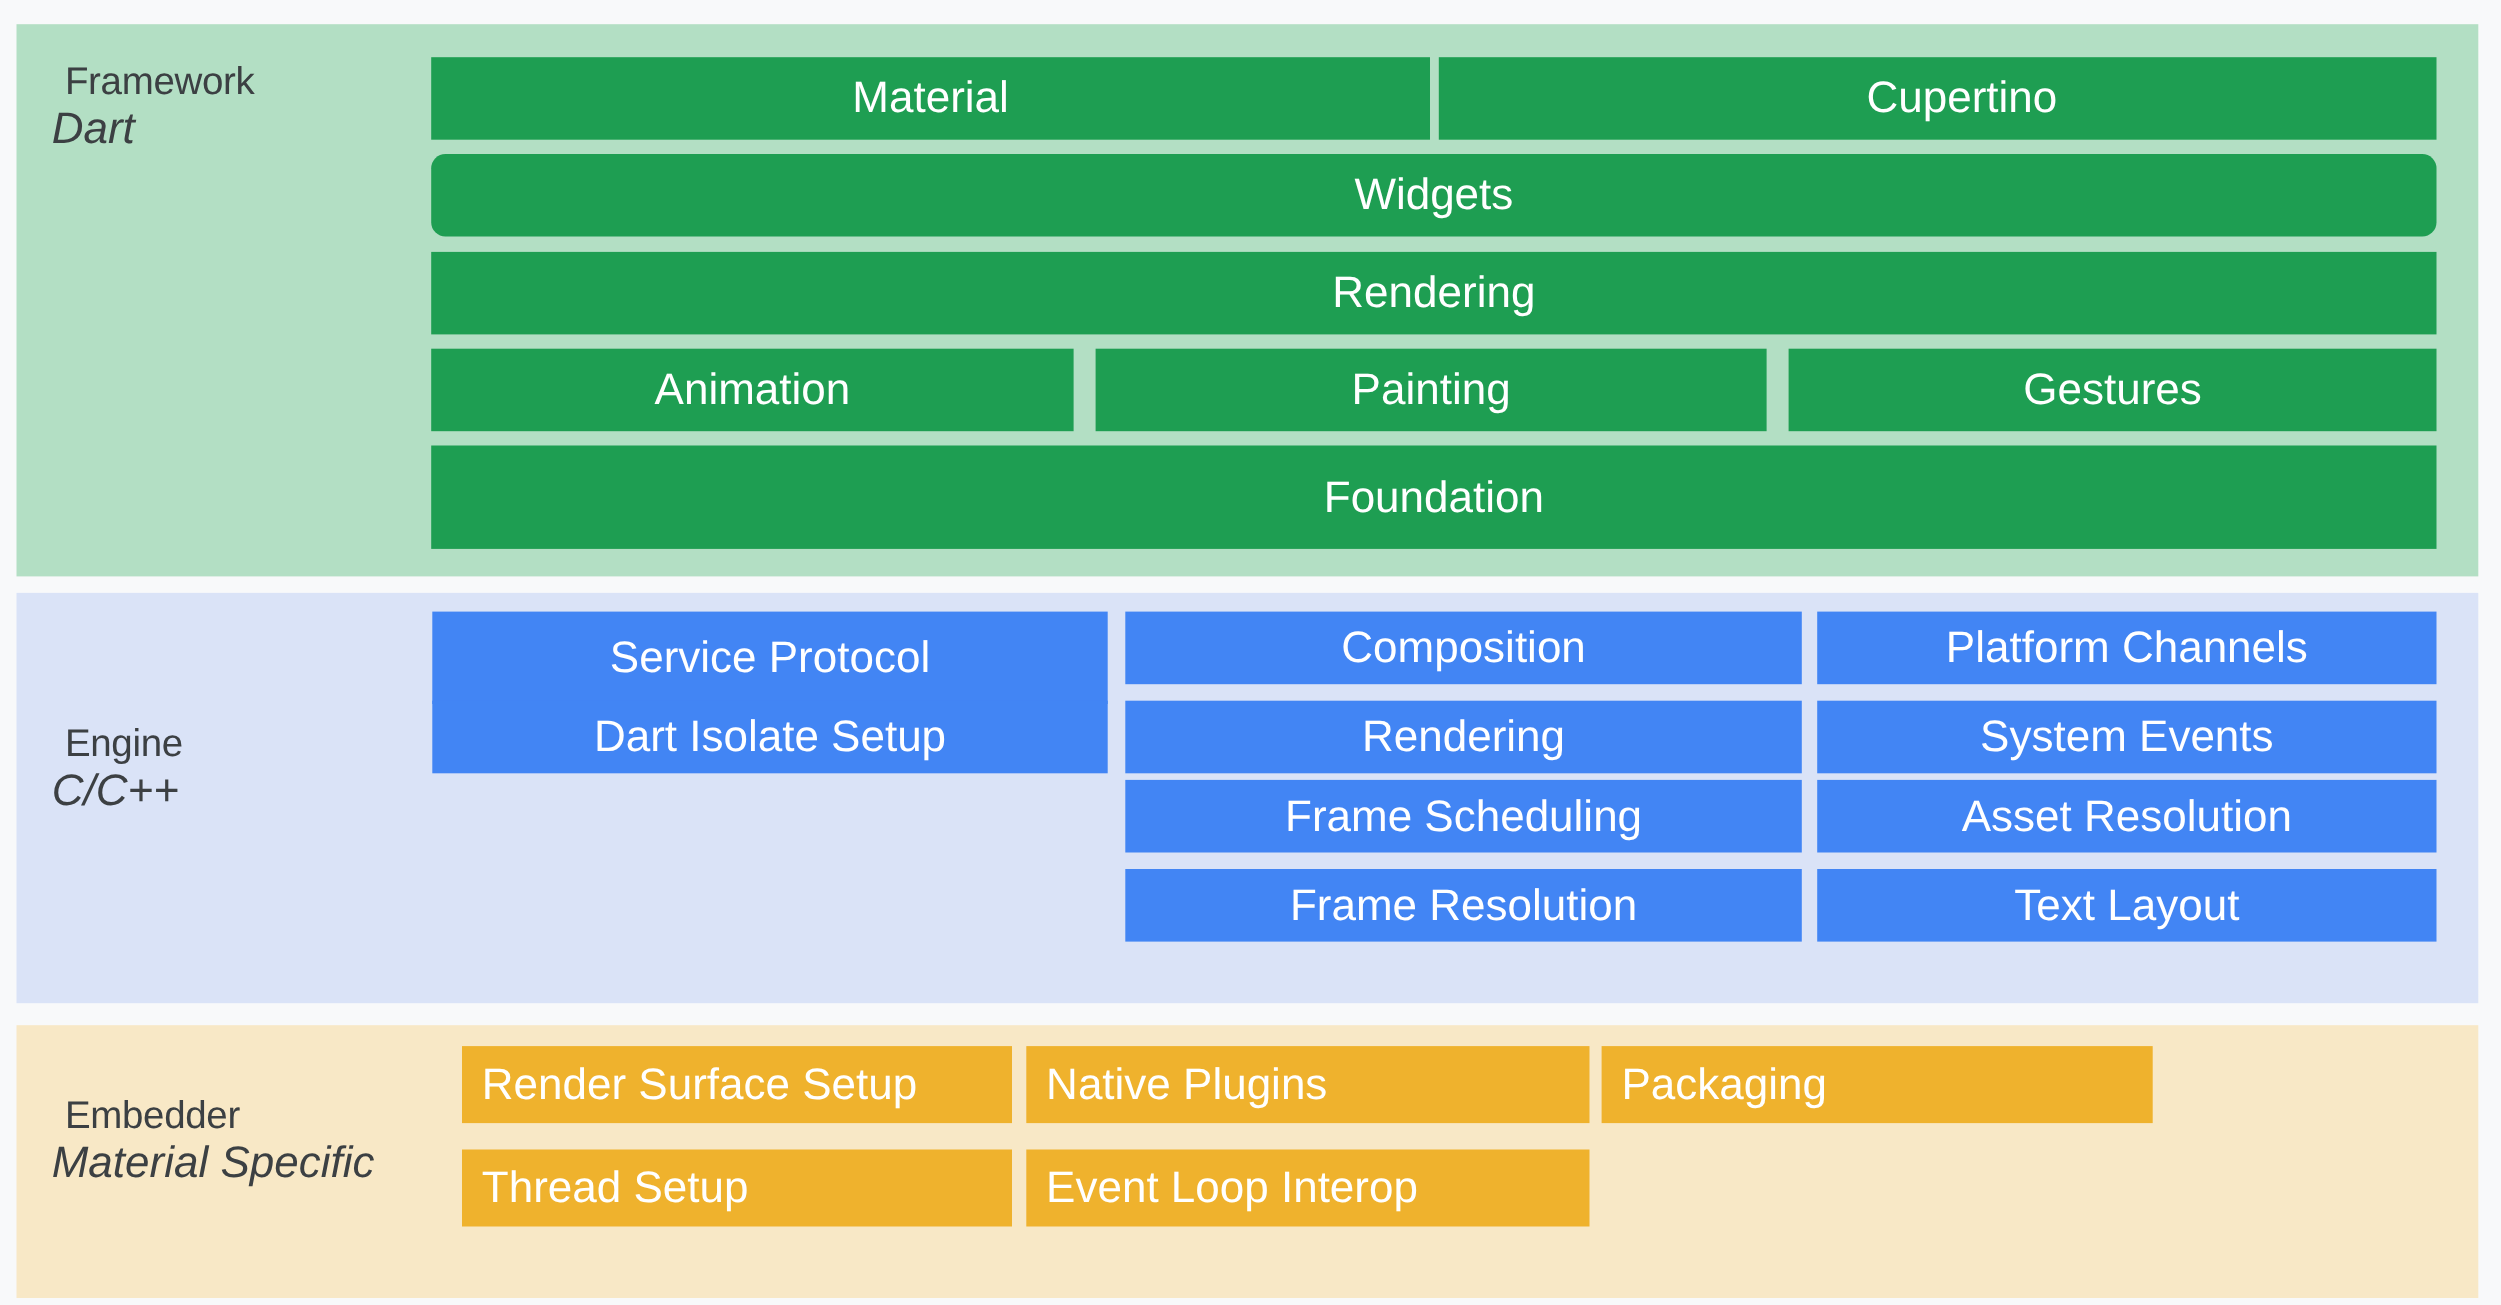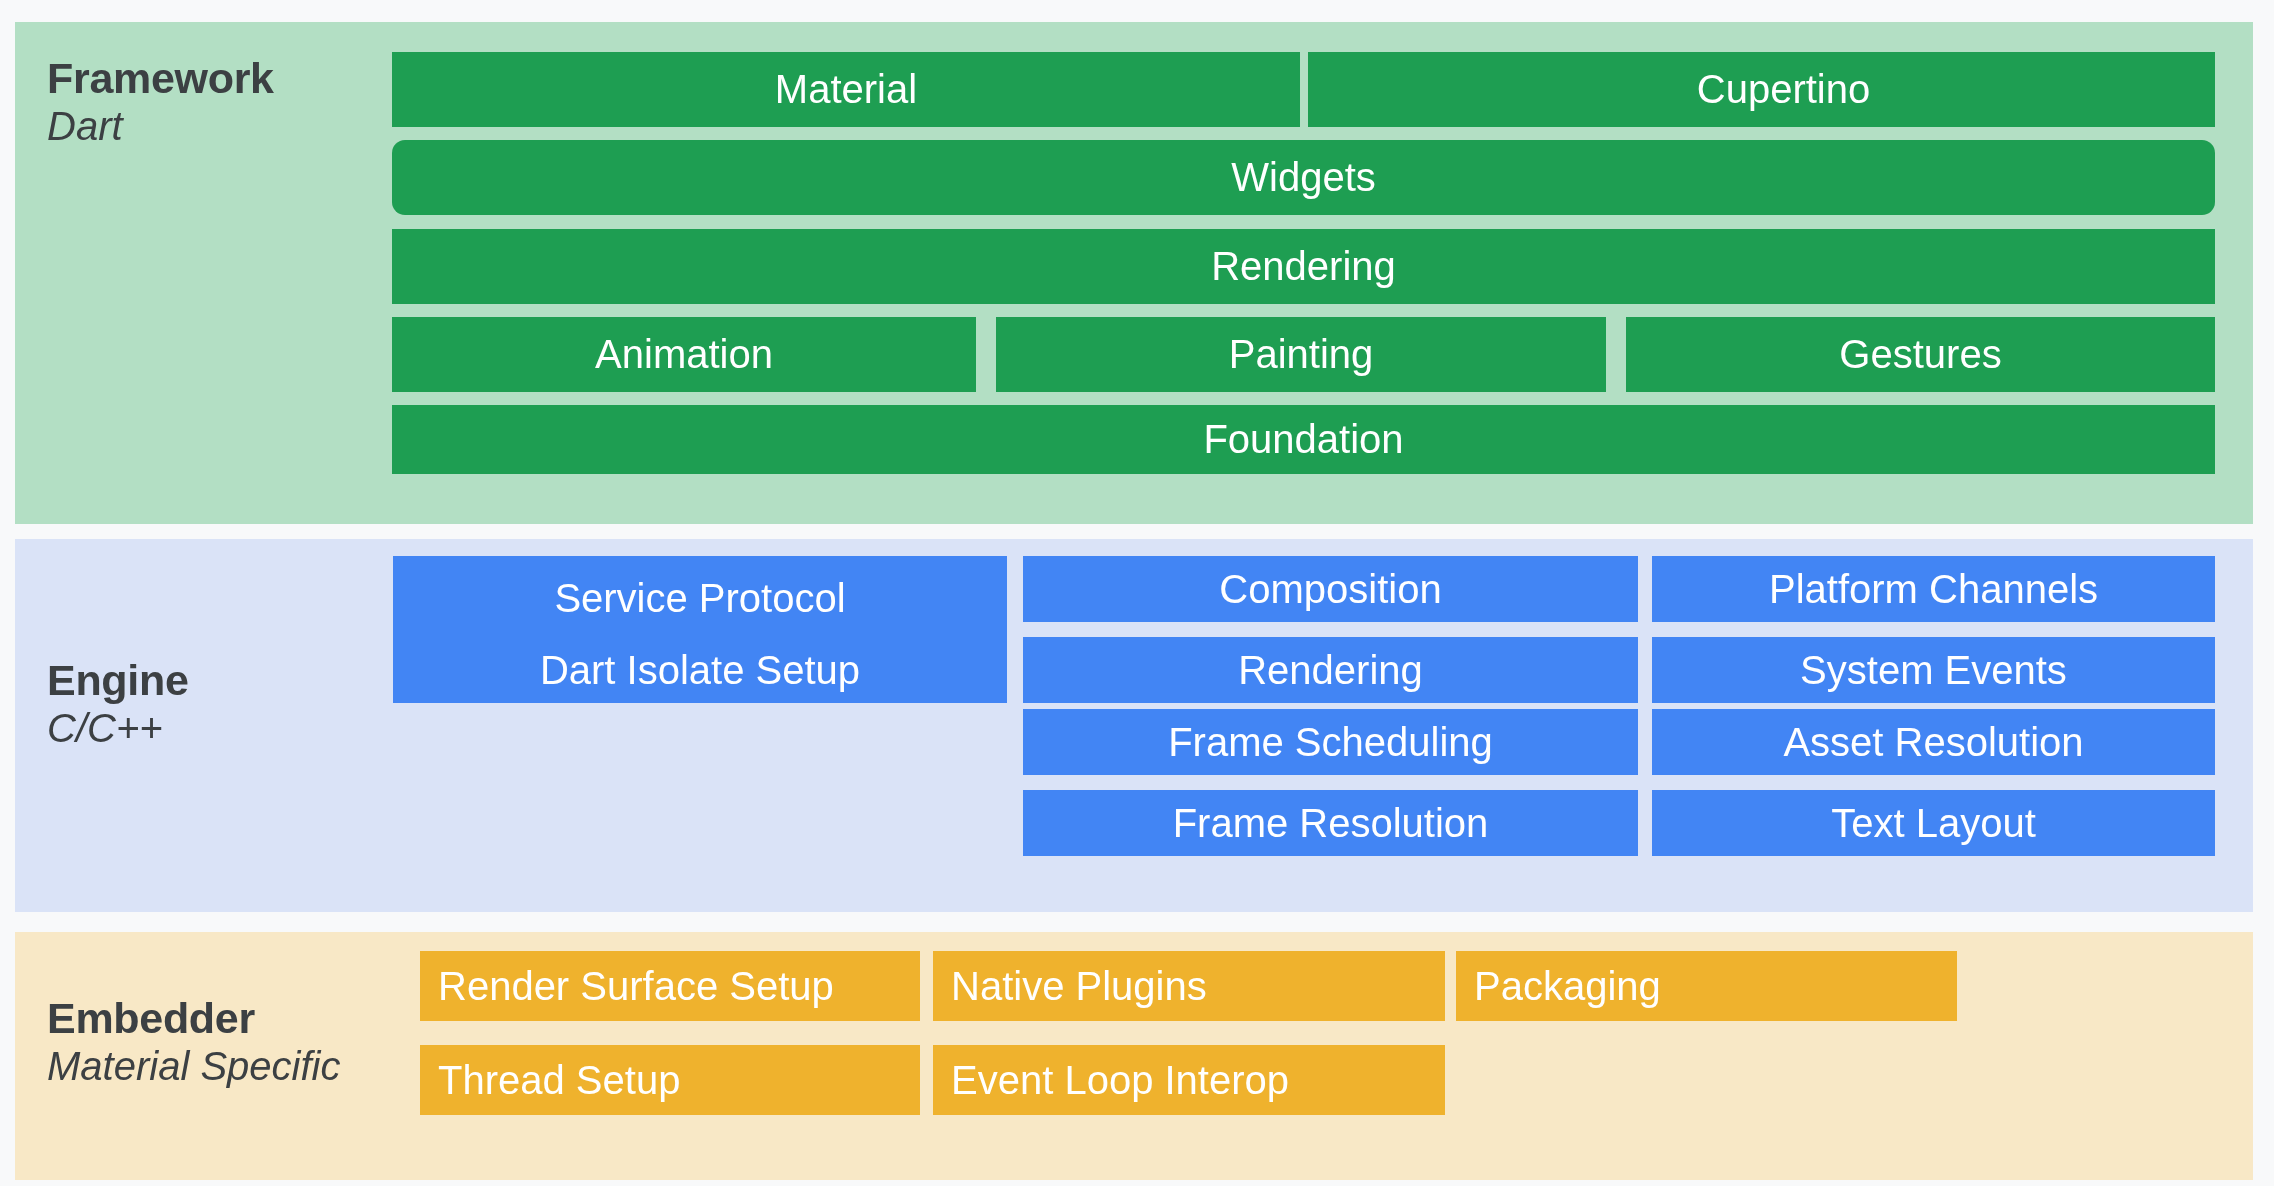--- a/index.html
+++ b/index.html
@@ -47,24 +47,25 @@
   }
 
   
   .sec-label {
     position: absolute;
     left: 32px;
     color: #3c4043;
     line-height: 1.12;
   }
   .sec-label .title {
-    font-weight: bold;
-    font-size: 43px;
+    font-weight: normal;
+    font-size: 35px;
     letter-spacing: -0.3px;
     display: block;
+    margin-left: 12px;
   }
   .sec-label .sub {
     font-style: italic;
     font-size: 40px;
     display: block;
     margin-top: 2px;
   }
   .label-framework { top: 32px; }
   .label-engine    { top: 117px; }
   .label-embedder  { top: 62px; }
@@ -99,21 +100,21 @@
     </div>
   </div>
 
   <div class="box green center" style="left:392px; top:52px;  width:908px;  height:75px;">Material</div>
   <div class="box green center" style="left:1308px;top:52px;  width:907px;  height:75px;padding-left:44px;">Cupertino</div>
   <div class="box green center" style="left:392px; top:140px; width:1823px; height:75px;border-radius:13px;">Widgets</div>
   <div class="box green center" style="left:392px; top:229px; width:1823px; height:75px;">Rendering</div>
   <div class="box green center" style="left:392px; top:317px; width:584px;  height:75px;">Animation</div>
   <div class="box green center" style="left:996px; top:317px; width:610px;  height:75px;">Painting</div>
   <div class="box green center" style="left:1626px;top:317px; width:589px;  height:75px;">Gestures</div>
-  <div class="box green center" style="left:392px; top:405px; width:1823px; height:69px;">Foundation</div>
+  <div class="box green center" style="left:392px; top:405px; width:1823px; height:94px;">Foundation</div>
 
   <div class="band band-engine">
     <div class="sec-label label-engine">
       <span class="title">Engine</span>
       <span class="sub">C/C++</span>
     </div>
   </div>
 
   <div class="box blue center" style="left:393px; top:556px; width:614px; height:84px;">Service Protocol</div>
   <div class="box blue center" style="left:393px; top:637px; width:614px; height:66px;">Dart Isolate Setup</div>

